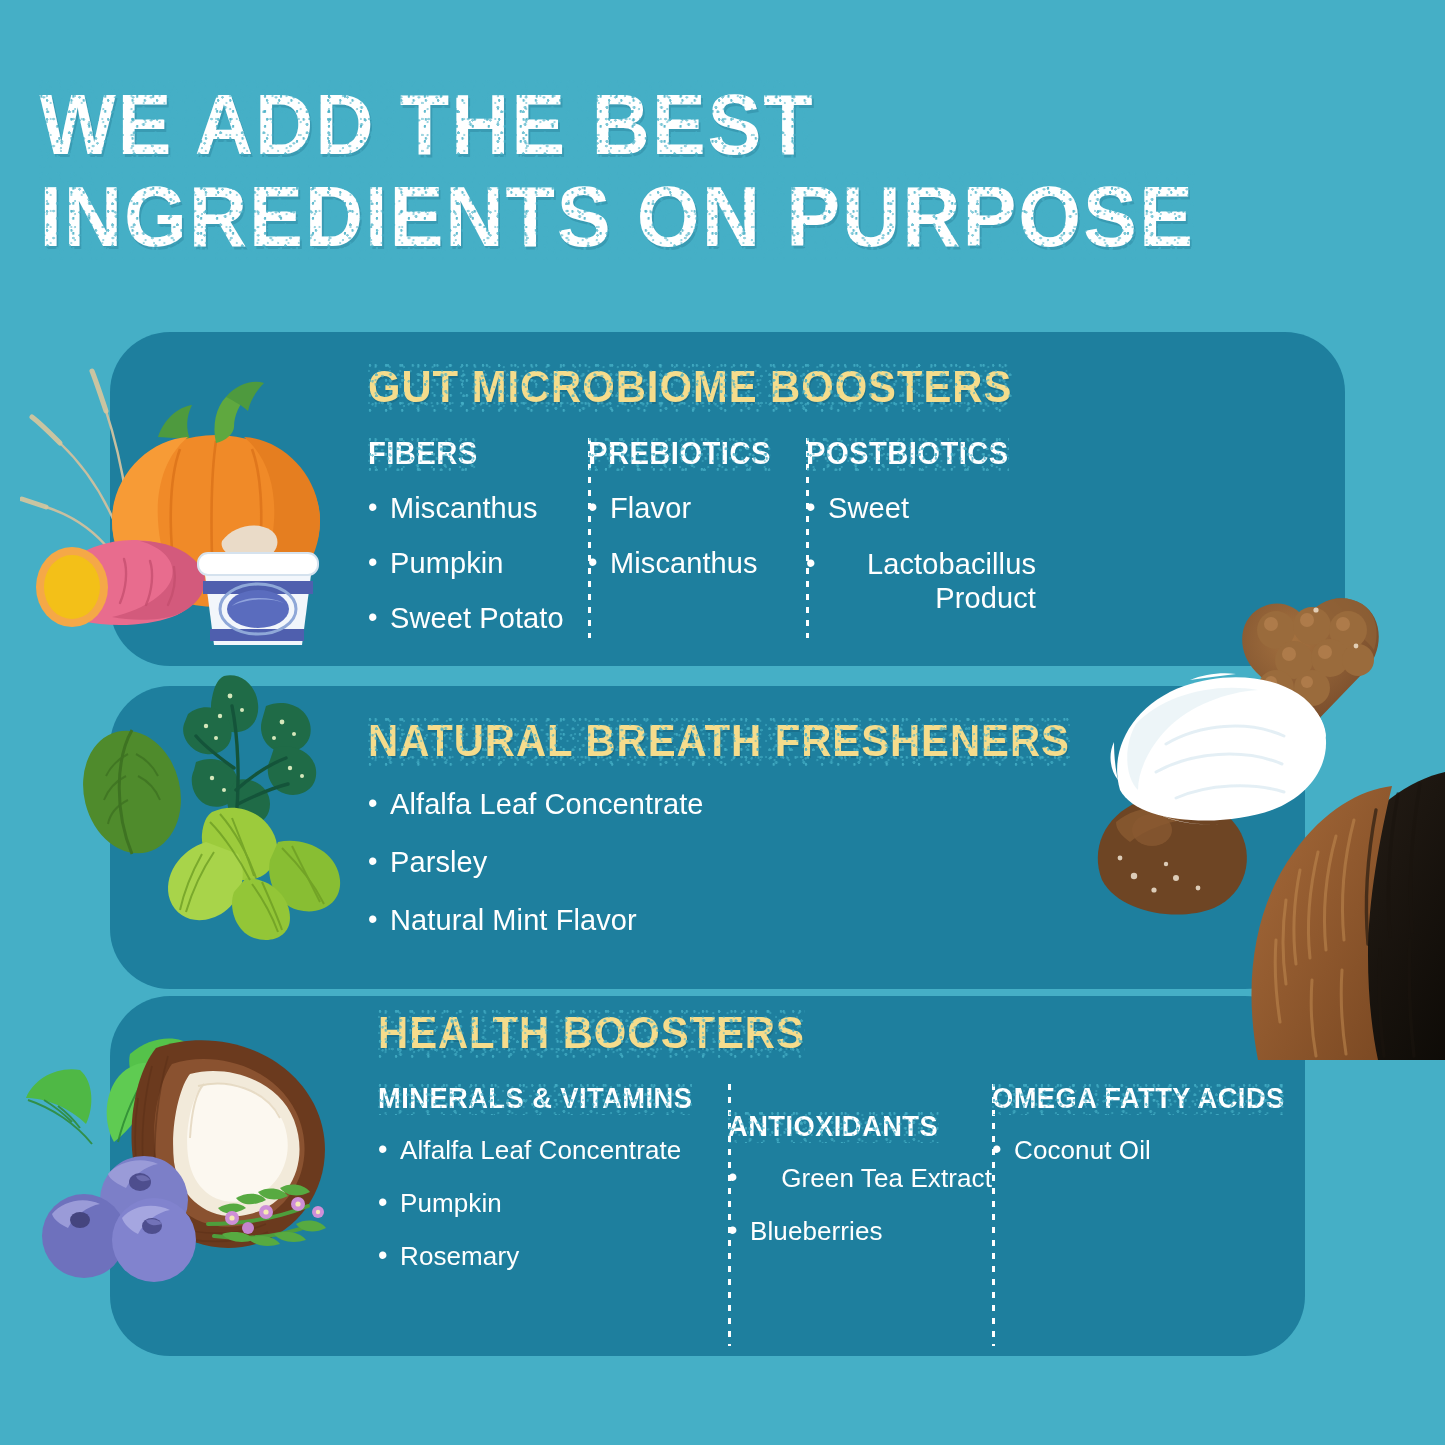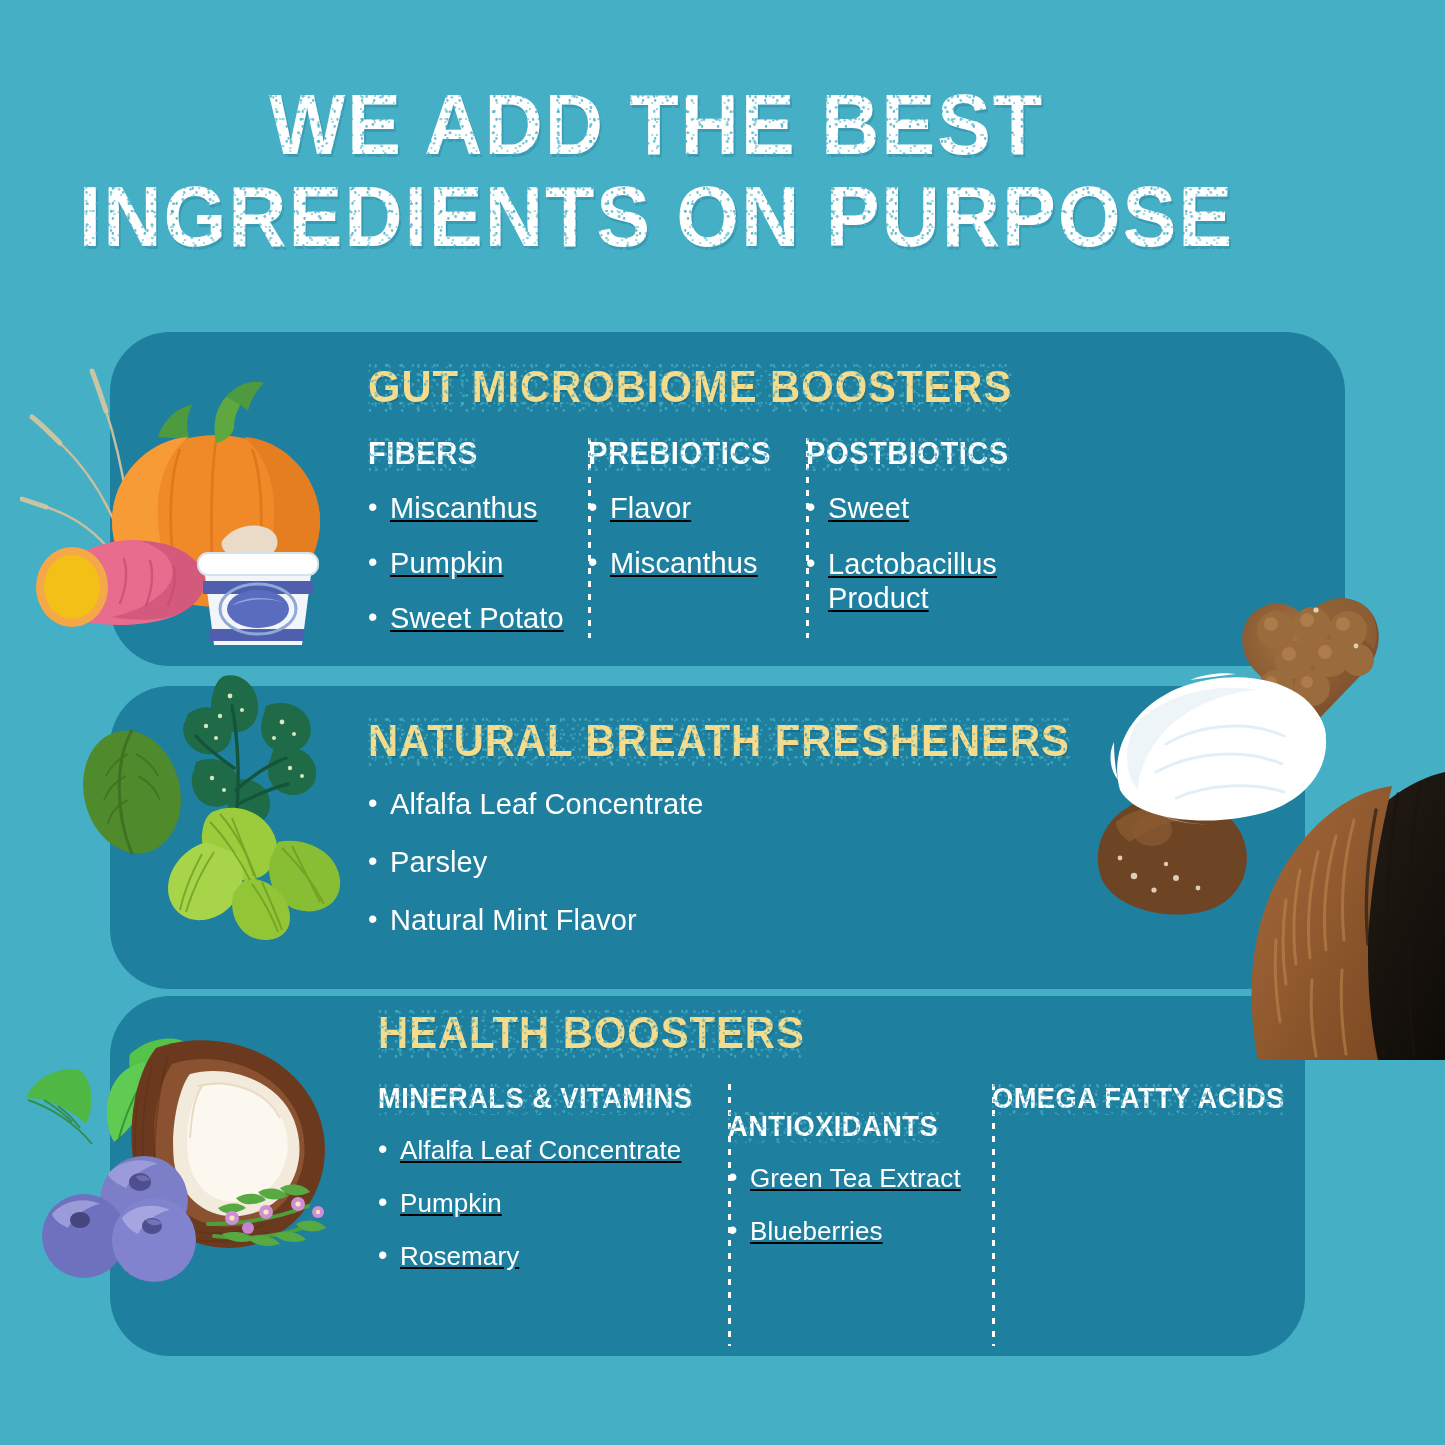--- a/index.html
+++ b/index.html
@@ -7,21 +7,21 @@
   body {
     background:#45AFC6;
     font-family:"Liberation Sans", sans-serif;
     position:relative;
     overflow:hidden;
   }
 
   
   #title-block{
     position:absolute; left:0; top:78px; width:1313px;
-    text-align:center; z-index:6;
+    text-align:left; z-index:6;
   }
   .title-line{
     font-family:"Liberation Sans Narrow","Liberation Sans",sans-serif;
     font-weight:bold;
     font-size:86px;
     line-height:92px;
     letter-spacing:2px;
     color:#ffffff;
     transform:scaleX(0.94);
     text-shadow:2px 3px 0 rgba(30,110,135,0.30);
@@ -87,23 +87,23 @@
     margin-bottom:22px;
     padding-left:22px;
     position:relative;
     letter-spacing:0.1px;
   }
   ul.items li::before{
     content:"•";
     position:absolute; left:0; top:-1px;
     font-size:27px;
   }
-  ul.items li.wrap{ line-height:34px; }
-
-  .columns{ position:absolute; display:flex; z-index:5;text-decoration:underline; }
+  ul.items li.wrap{ line-height:34px;text-align:right; }
+
+  .columns{ position:absolute; display:flex; z-index:5; }
 
   .vdivider{
     position:absolute;
     width:3px;
     background-image:linear-gradient(to bottom, #ffffff 0 6px, transparent 6px 13px);
     background-size:3px 13px;
     z-index:4;
   }
 
   
@@ -228,20 +228,23 @@
     </div>
     <ul class="items">
       <li class="wrap">Green Tea Extract</li>
       <li>Blueberries</li>
     </ul>
   </div>
   <div class="col-omega">
     <div class="col-head">
       <span class="grain">OMEGA FATTY ACIDS</span>
     </div>
+    <ul class="items">
+      <li>Coconut Oil</li>
+    </ul>
   </div>
 </div>
 
 <svg class="illus" id="illus-gut" viewBox="0 0 340 330">
   <g stroke="#C8BFA0" stroke-width="2.4" fill="none" stroke-linecap="round">
     <path d="M120 300 C112 210 104 150 86 96"></path>
     <path d="M120 300 C108 225 84 170 40 128"></path>
     <path d="M120 300 C118 230 132 178 160 140"></path>
     <path d="M120 300 C106 240 70 206 26 192"></path>
     <path d="M120 300 C120 250 142 214 178 196"></path>

